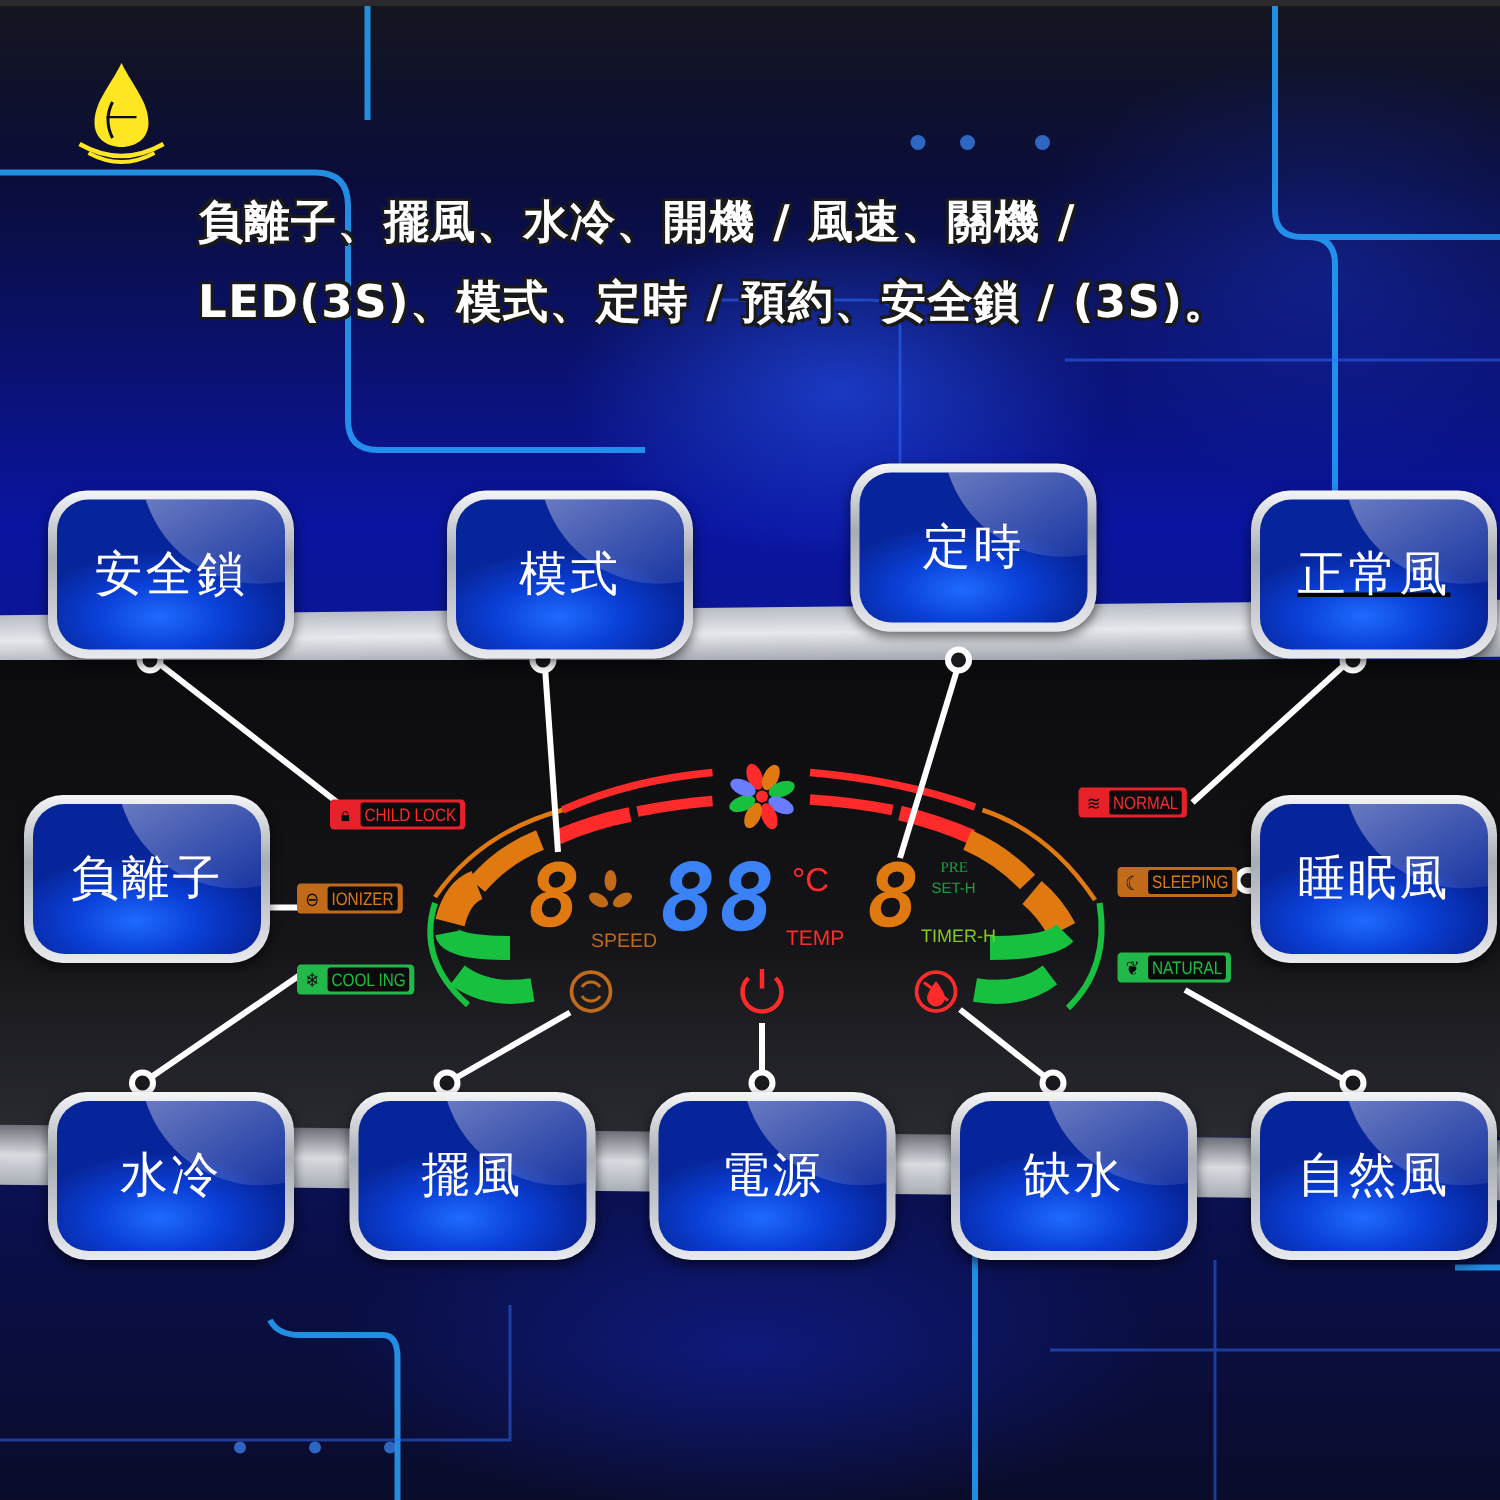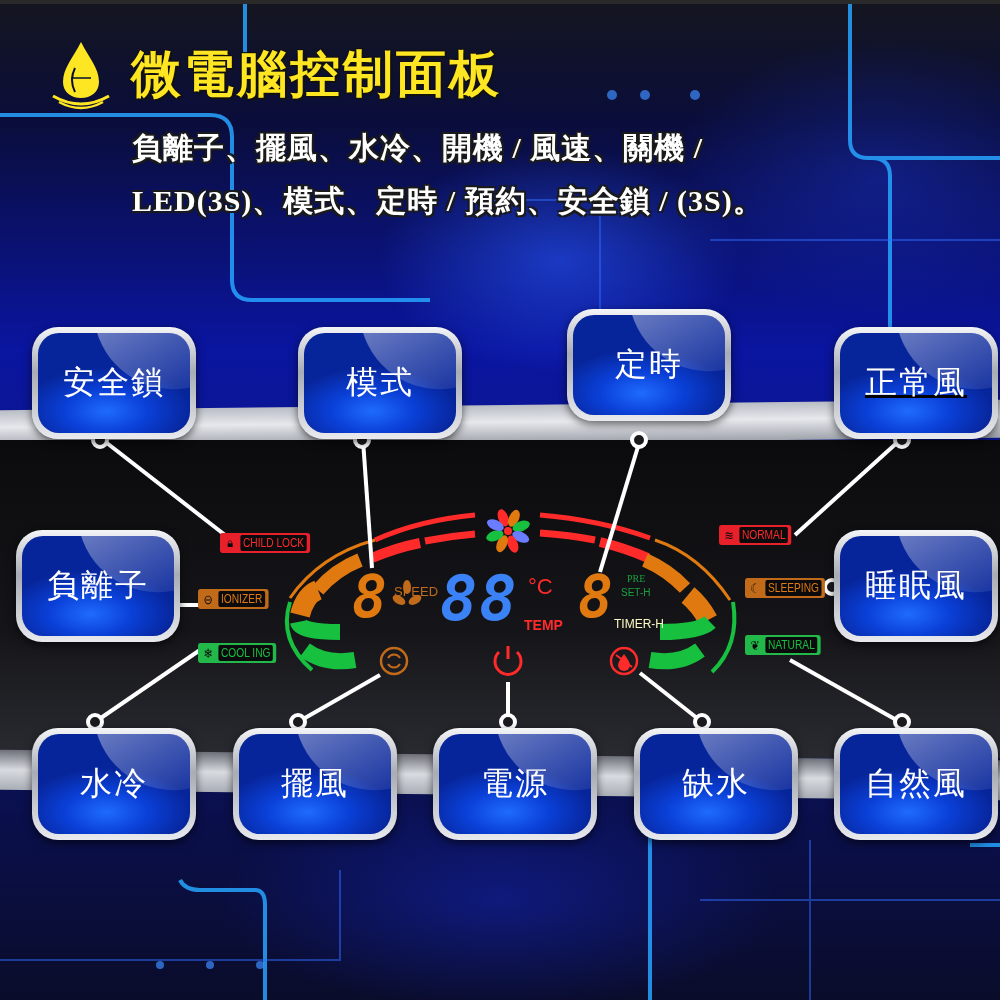--- a/index.html
+++ b/index.html
@@ -22,21 +22,20 @@
   .drop-icon { width: 72px; height: 72px; }
   .title {
     margin-left: 14px; font-size: 50px; font-weight: bold; color: #ffe622;
     letter-spacing: 3px;
     text-shadow: 2px 2px 0 #111, -1px -1px 0 #111, 1px -1px 0 #111, -1px 1px 0 #111;
   }
   .desc {
     position: absolute; left: 132px; font-size: 30px; font-weight: bold; color: #ffffff;
     letter-spacing: 1px; white-space: nowrap;
     text-shadow: 2px 2px 0 #1a1a1a, -2px -2px 0 #1a1a1a, 2px -2px 0 #1a1a1a, -2px 2px 0 #1a1a1a;
-    font-family: Liberation Serif, serif;
   }
   .desc.l1 { top: 128px; }
   .desc.l2 { top: 181px; }
 
   
   .panel-top-edge {
     position: absolute; left: 0; top: 405px; width: 1000px; height: 38px;
     background: linear-gradient(180deg, #b8bcc4 0%, #e6e8ec 45%, #9ea2aa 100%);
     transform: skewY(-0.6deg);
   }
@@ -119,21 +118,20 @@
 <div class="top-strip"></div>
 
 <div class="title-row">
   <svg class="drop-icon" viewBox="0 0 72 72">
     <path d="M36 4 C28 20 18 30 18 44 C18 54 26 60 36 60 C46 60 54 54 54 44 C54 30 44 20 36 4 Z" fill="#ffe622"></path>
     <path d="M30 30 Q24 42 30 54" stroke="#0a0c2a" stroke-width="2" fill="none"></path>
     <path d="M26 40 H46" stroke="#0a0c2a" stroke-width="1.5" fill="none"></path>
     <path d="M8 58 Q36 74 64 58" stroke="#ffe622" stroke-width="3" fill="none"></path>
     <path d="M14 64 Q36 76 58 64" stroke="#ffe622" stroke-width="2.5" fill="none"></path>
   </svg>
-  <div class="title">微電腦控制面板</div>
 </div>
 
 <div class="desc l1">負離子、擺風、水冷、開機 / 風速、關機 /</div>
 <div class="desc l2">LED(3S)、模式、定時 / 預約、安全鎖 / (3S)。</div>
 
 <div class="panel-top-edge"></div>
 <div class="panel-face"></div>
 <div class="panel-bottom-edge"></div>
 
 <svg style="position:absolute;left:0;top:0" width="1000" height="1000">
@@ -222,28 +220,28 @@
     <circle cx="832" cy="587" r="7"></circle>
     <circle cx="95" cy="722" r="7"></circle>
     <circle cx="298" cy="722" r="7"></circle>
     <circle cx="508" cy="722" r="7"></circle>
     <circle cx="702" cy="722" r="7"></circle>
     <circle cx="902" cy="722" r="7"></circle>
   </g>
 </svg>
 
 <div class="seg" style="position:absolute;left:352px;top:568px;font-size:58px;color:#e07a10;line-height:1;">8</div>
-<div style="position:absolute;left:394px;top:584px;font-family:'Liberation Sans',sans-serif;font-size:13px;color:#c06a1a;">SPEED</div>
+<div style="position:absolute;left:394px;top:619px;font-family:'Liberation Sans',sans-serif;font-size:13px;color:#c06a1a;">SPEED</div>
 <div class="seg" style="position:absolute;left:440px;top:568px;font-size:62px;color:#3b82f6;line-height:1;letter-spacing:2px;">88</div>
 <div style="position:absolute;left:528px;top:574px;font-family:'Liberation Sans',sans-serif;font-size:22px;color:#ff2a2a;">°C</div>
-<div style="position:absolute;left:524px;top:617px;font-family:'Liberation Sans',sans-serif;font-size:14px;font-weight:bold;color:#ff2a2a;">TEMP</div>
+<div style="position:absolute;left:524px;top:617px;font-family:'Liberation Sans',sans-serif;font-size:14px;font-weight:normal;color:#ff2a2a;">TEMP</div>
 <div class="seg" style="position:absolute;left:578px;top:568px;font-size:58px;color:#e07a10;line-height:1;">8</div>
 <div style="position:absolute;left:627px;top:573px;font-family:Liberation Serif, serif;font-size:10px;color:#18a040;">PRE</div>
 <div style="position:absolute;left:621px;top:587px;font-family:'Liberation Sans',sans-serif;font-size:10px;color:#18a040;">SET-H</div>
-<div style="position:absolute;left:614px;top:617px;font-family:'Liberation Sans',sans-serif;font-size:12px;color:#fef9c3;">TIMER-H</div>
+<div style="position:absolute;left:614px;top:617px;font-family:'Liberation Sans',sans-serif;font-size:12px;color:#84cc16;">TIMER-H</div>
 
 <div class="ind" style="left:220px;top:533px;background:#e8202a;color:#ff2a2a;">
   <span class="ic" style="color:#0b0b0d;">🔒︎</span>
   <span class="tx">CHILD LOCK</span>
 </div>
 <div class="ind" style="left:198px;top:589px;background:#c06a1a;color:#e07a10;">
   <span class="ic" style="color:#0b0b0d;">⊖</span>
   <span class="tx">IONIZER</span>
 </div>
 <div class="ind" style="left:198px;top:643px;background:#22b84a;color:#18c040;">
@@ -298,21 +296,21 @@
 <div class="btn" style="left:32px;top:728px;">
   <div class="btn-inner">
       <span class="btn-label">水冷</span>
     </div>
 </div>
 <div class="btn" style="left:233px;top:728px;">
   <div class="btn-inner">
       <span class="btn-label">擺風</span>
     </div>
 </div>
-<div class="btn" style="left:433px;top:728px;">
+<div class="btn" style="left:433px;top:728px;border-radius:28px;">
   <div class="btn-inner">
       <span class="btn-label">電源</span>
     </div>
 </div>
 <div class="btn" style="left:634px;top:728px;">
   <div class="btn-inner">
       <span class="btn-label">缺水</span>
     </div>
 </div>
 <div class="btn" style="left:834px;top:728px;">

